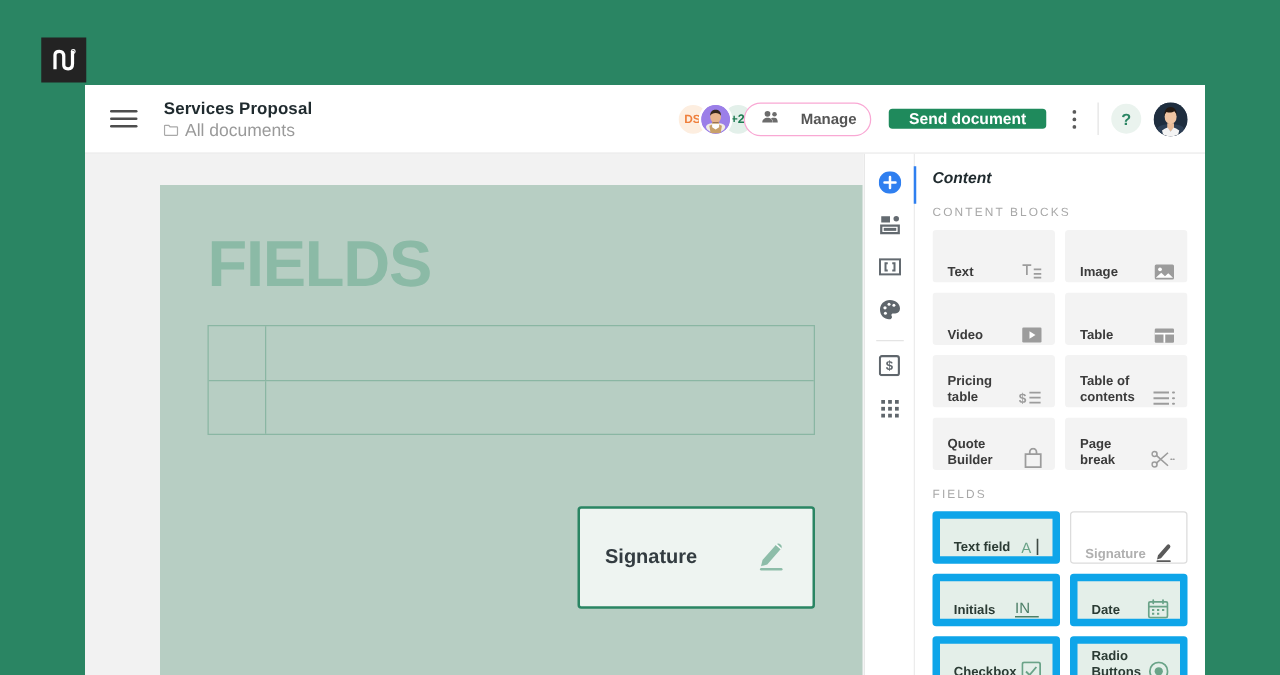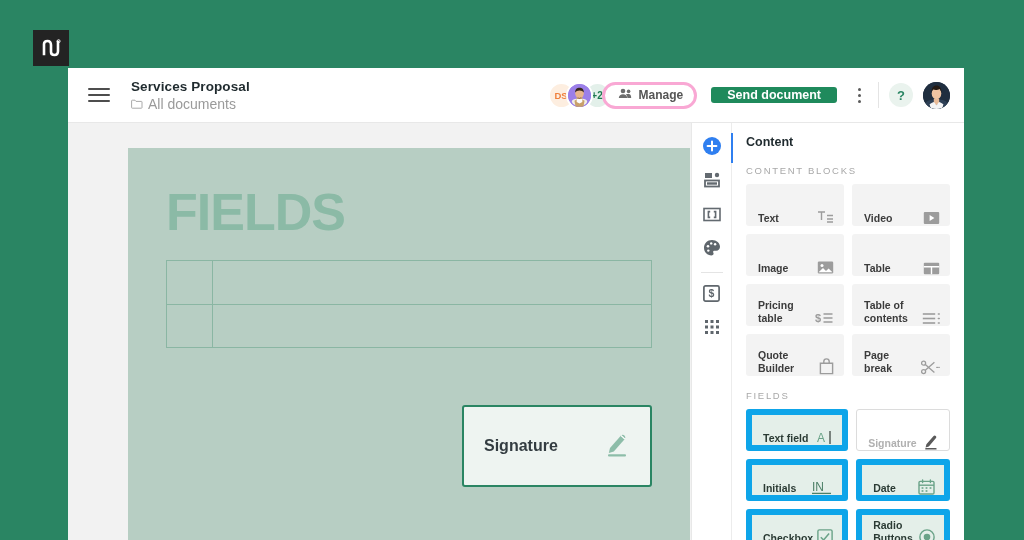--- a/index.html
+++ b/index.html
@@ -53,23 +53,23 @@
     border: 2px solid #fff;
     display: flex; align-items: center; justify-content: center;
     font-size: 9.5px; font-weight: bold; overflow: hidden;
   }
   .av + .av { margin-left: -9px; }
   .av.ds { background: #fdeee0; color: #ef7f3c; }
   .av.photo { background: #9b7fe8; position: relative; }
   .av.plus { background: #e3f0ea; color: #1f7a52; font-size: 10px; }
 
   .manage {
-    display: flex; align-items: center; gap: 7px;
+    display: flex; align-items: center; gap: 18px;
     height: 27px; margin-left: -9px; padding: 0 11px 0 13px;
-    border: 3px solid #f9a8d4; border-radius: 14px;
+    border: 1px solid #f9a8d4; border-radius: 14px;
     background: #fff; font-size: 12px; font-weight: bold; color: #555;
     cursor: pointer; white-space: nowrap;
   }
 
   .send-btn {
     margin-left: 14px; height: 16px; padding: 0 16px;
     background: #1f8a5c; color: #fff; border: none; border-radius: 3px;
     font-family: inherit; font-size: 12.5px; font-weight: bold;
     cursor: pointer; white-space: nowrap;
   }
@@ -133,21 +133,21 @@
           padding-top: 8px; display: flex; flex-direction: column; align-items: center; }
   .rail-item { width: 40px; height: 34px; display: flex; align-items: center;
                justify-content: center; position: relative; cursor: pointer; }
   .rail-item.active::after {
     content: ''; position: absolute; right: -1px; top: 2px;
     width: 2px; height: 30px; background: #2f7ff0;
   }
   .rail-sep { width: 22px; height: 1px; background: #e4e4e4; margin: 5px 0; }
 
   .panel-main { flex: 1 1 auto; padding: 12px 14px 0 14px; overflow: hidden; }
-  .panel-title { font-size: 12.5px; font-weight: bold; color: #1f2a2e; margin-bottom: 16px; }
+  .panel-title { font-size: 12.5px; font-weight: bold; color: #1f2a2e; margin-bottom: 16px; font-style: italic; }
   .section-label {
     font-size: 9.5px; color: #a8a8a8; letter-spacing: 1.7px;
     margin-bottom: 8px; text-transform: uppercase;
   }
 
   .grid { display: grid; grid-template-columns: 1fr 1fr; gap: 8px; margin-bottom: 14px; }
   .tile {
     height: 42px; border-radius: 3px; padding: 0 9px 0 11px;
     display: flex; align-items: flex-end; gap: 4px; cursor: pointer;
     background: #f3f3f3; border: 1px solid transparent;
@@ -355,36 +355,36 @@
               <svg width="17" height="15" viewBox="0 0 17 15">
                   <g stroke="#9c9c9c" stroke-width="1.4" fill="none">
                 <path d="M1 2 h7 M4.5 2 v8"></path>
                     <path d="M10 5.5 h6 M10 9 h6 M10 12 h6"></path>
                   </g>
                 </svg>
             </span>
           </div>
 
           <div class="tile">
-            <span class="tl">Video</span>
-            <span class="ti">
-              <svg width="17" height="14" viewBox="0 0 17 14">
-                <rect x="0.8" y="1" width="15.4" height="12" rx="1" fill="#9c9c9c"></rect>
-                <path d="M6.6 4 L11.4 7 6.6 10z" fill="#fff"></path>
-              </svg>
-            </span>
-          </div>
-
-          <div class="tile">
             <span class="tl">Image</span>
             <span class="ti">
               <svg width="17" height="15" viewBox="0 0 17 15">
                 <rect x="0.8" y="1.5" width="15.4" height="12" rx="1.2" fill="#9c9c9c"></rect>
                 <circle cx="5" cy="5.4" r="1.5" fill="#fff"></circle>
                 <path d="M1.6 12.2 l4.4-4.1 3 2.8 2.6-2.3 3.8 3.6z" fill="#fff"></path>
+              </svg>
+            </span>
+          </div>
+
+          <div class="tile">
+            <span class="tl">Video</span>
+            <span class="ti">
+              <svg width="17" height="14" viewBox="0 0 17 14">
+                <rect x="0.8" y="1" width="15.4" height="12" rx="1" fill="#9c9c9c"></rect>
+                <path d="M6.6 4 L11.4 7 6.6 10z" fill="#fff"></path>
               </svg>
             </span>
           </div>
 
           <div class="tile">
             <span class="tl">Table</span>
             <span class="ti">
               <svg width="17" height="13" viewBox="0 0 17 13">
                 <rect x="0.8" y="0.8" width="15.4" height="11.4" rx="1" fill="#9c9c9c"></rect>
                 <path d="M0.8 4.8 H16.2 M8.5 4.8 V12.2" stroke="#fff" stroke-width="1.4"></path>

